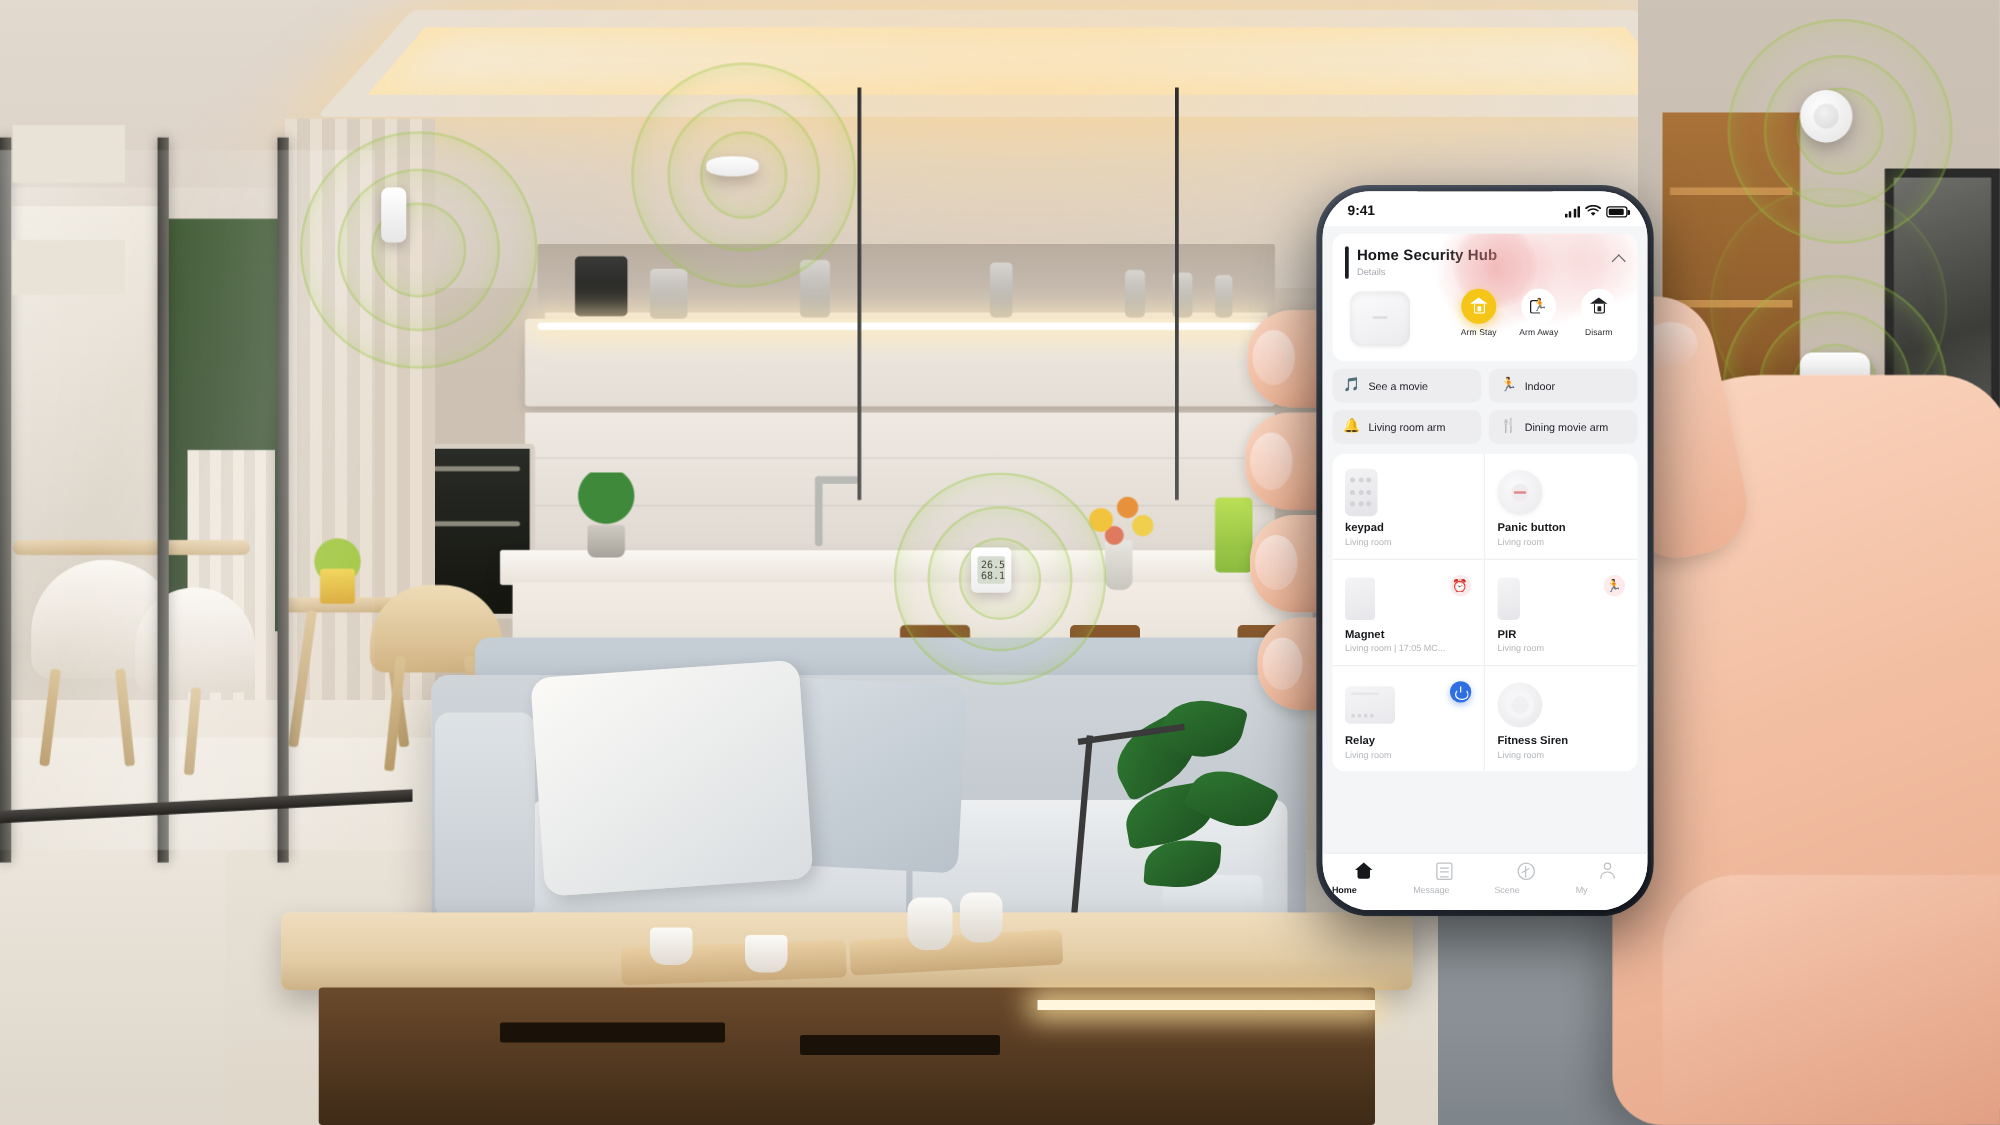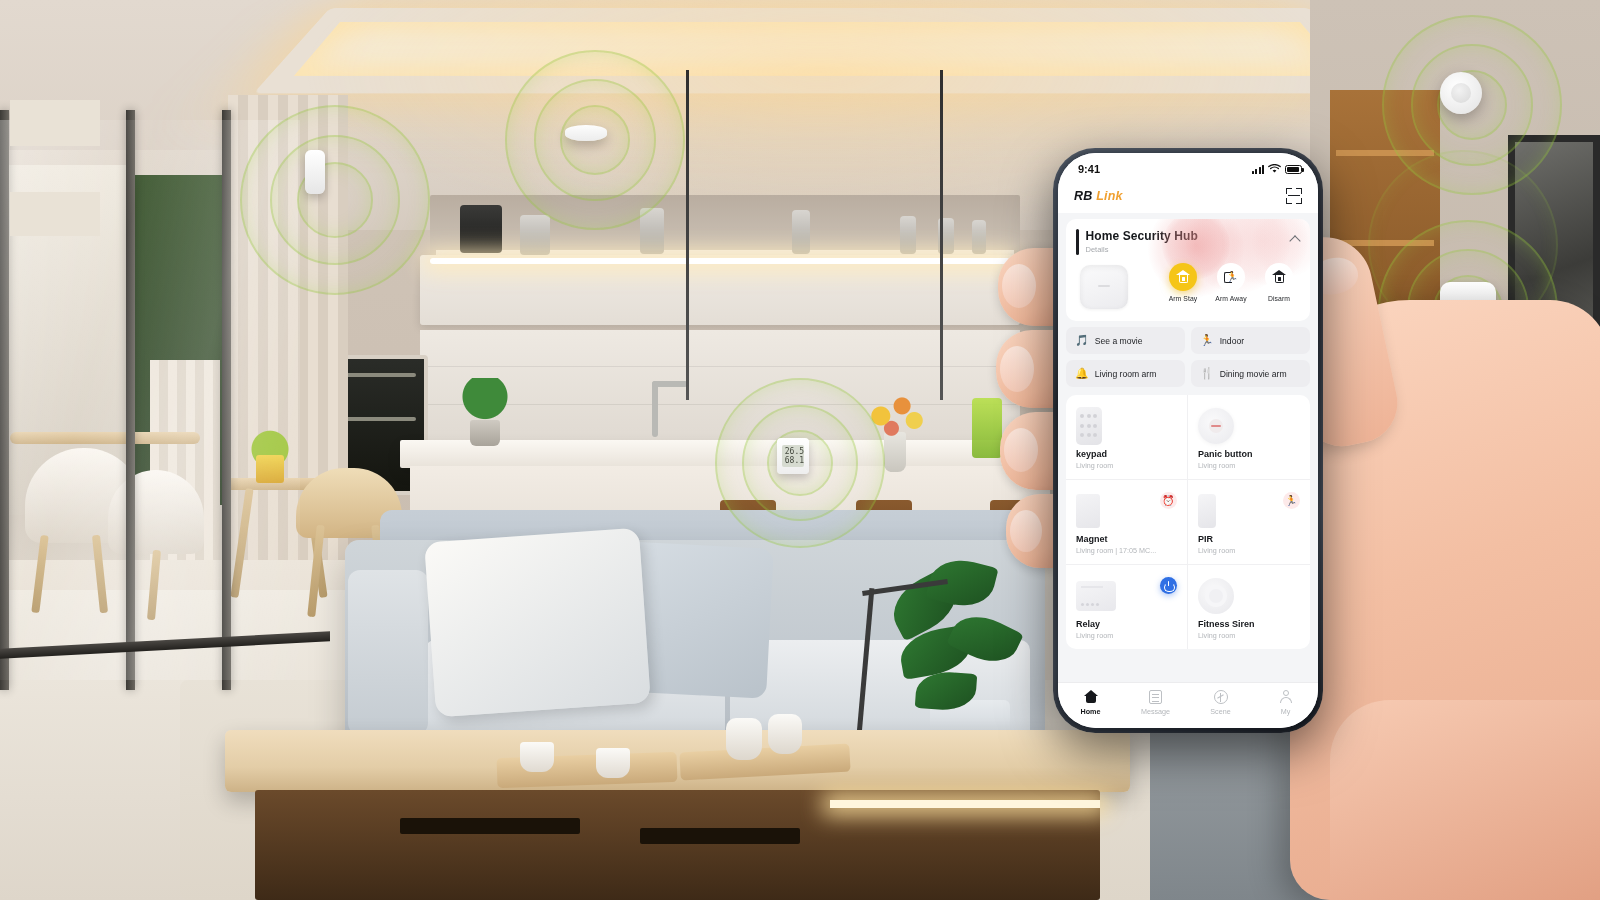--- a/index.html
+++ b/index.html
@@ -598,21 +598,21 @@
   }
 
   
   .tabbar {
     flex:0 0 46px;
     background:#fff;
     border-top:1px solid #ececee;
     display:flex; align-items:flex-start; justify-content:space-around;
     padding-top:6px;
   }
-  .tab { text-align:center; cursor:pointer; width:50px; }
+  .tab { cursor:pointer; width:50px; }
   .tab .tic { height:15px; display:flex; align-items:center; justify-content:center; }
   .tab .tlabel { font-size:7.2px; margin-top:2.5px; color:#b4b7bb; }
   .tab.active .tlabel { color:#16181c; font-weight:600; }
   .home-glyph { width:14px; height:13px; position:relative; }
   .home-glyph .roof {
     position:absolute; left:0; top:0; width:0; height:0;
     border-left:7px solid transparent; border-right:7px solid transparent; border-bottom:6px solid #16181c;
   }
   .home-glyph .body { position:absolute; left:2px; top:5px; width:10px; height:8px; background:#16181c; border-radius:1px 1px 2px 2px;}
   .msg-glyph { width:13px; height:14px; border:1.3px solid #bdc0c4; border-radius:2px; position:relative;}
@@ -849,30 +849,20 @@
             </span>
           <svg width="13" height="10" viewBox="0 0 13 10">
             <path d="M6.5 8.6 L4.6 6.5 A3 3 0 0 1 8.4 6.5 Z" fill="#111"></path>
             <path d="M2.6 4.6 A6 6 0 0 1 10.4 4.6" stroke="#111" stroke-width="1.3" fill="none" stroke-linecap="round"></path>
             <path d="M0.8 2.6 A9 9 0 0 1 12.2 2.6" stroke="#111" stroke-width="1.3" fill="none" stroke-linecap="round"></path>
           </svg>
           <span class="batt"></span>
         </div>
       </div>
 
-      <div class="app-header">
-        <div class="brand"><span>RB</span><span class="accent"> Link</span></div>
-        <div class="scan-icon">
-          <span class="tl"></span>
-            <span class="tr"></span>
-            <span class="bl"></span>
-            <span class="br"></span>
-            <span class="mid"></span>
-        </div>
-      </div>
 
       <div class="app-body">
 
         <div class="hub-card">
           <div class="halo h1"></div>
           <div class="halo h3"></div>
           <div class="halo h4"></div>
           <div class="halo h5"></div>
           <div class="halo h2"></div>
 

